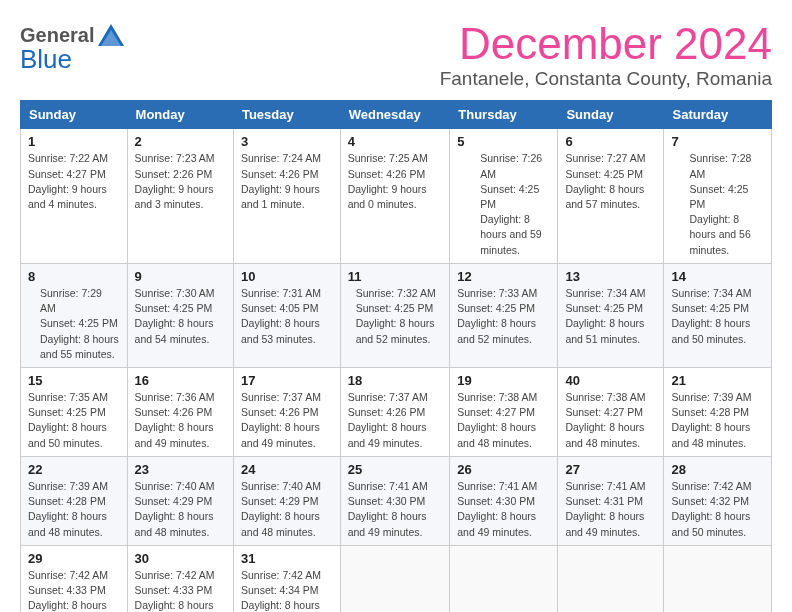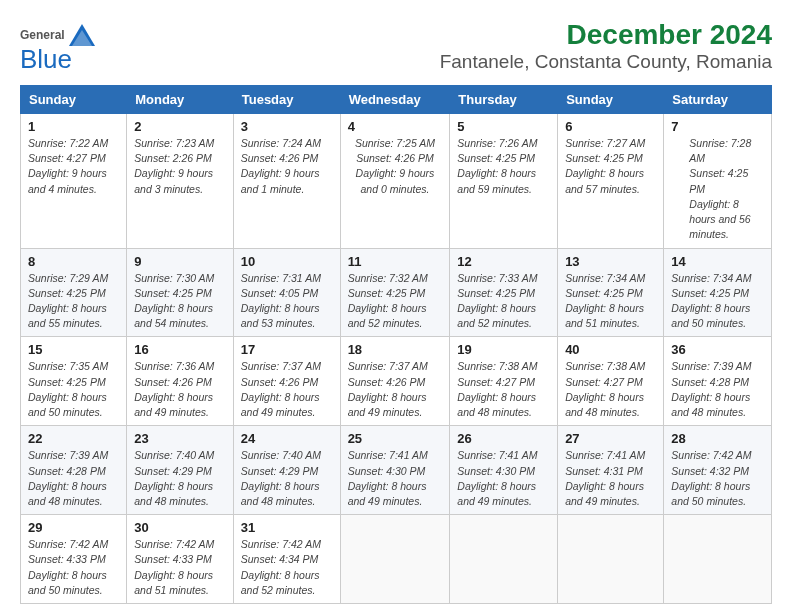--- a/index.html
+++ b/index.html
@@ -21,34 +21,34 @@
       flex-direction: column;
       align-items: flex-start;
     }
     .logo-text {
       display: flex;
       align-items: center;
       font-size: 22px;
       font-weight: bold;
       color: #333;
     }
-    .logo-general { color: #555; font-size: 12px; }
+    .logo-general { color: #555; font-size: 20px; }
     .logo-blue { color: #1a6abf; font-size: 26px; }
     .logo-icon {
       width: 30px;
       height: 30px;
       margin-left: 2px;
     }
     .title-section {
       text-align: right;
     }
     .month-title {
-      font-size: 28px;
-      font-weight: bold;
-      color: #15803d;
+      font-size: 44px;
+      font-weight: normal;
+      color: #ec4899;
       line-height: 1.1;
     }
     .location {
       font-size: 19px;
       color: #555;
     }
     .calendar {
       width: 100%;
       border-collapse: collapse;
       font-size: 11px;
@@ -77,21 +77,20 @@
       font-size: 13px;
       font-weight: bold;
       color: #222;
       display: block;
       margin-bottom: 2px;
     }
     .day-detail {
       color: #444;
       font-size: 10.5px;
       line-height: 1.45;
-      font-style: italic;
     }
     .empty-cell {
       background: #f9f9f9 !important;
     }
   </style>
 </head>
 <body>
 
 <div class="header">
   <div class="logo">
@@ -137,65 +136,65 @@
 Daylight: 9 hours and 3 minutes.</div>
         </td>
         <td>
           <span class="day-num">3</span>
           <div class="day-detail" style="white-space: pre-line;">Sunrise: 7:24 AM
 Sunset: 4:26 PM
 Daylight: 9 hours and 1 minute.</div>
         </td>
         <td>
           <span class="day-num">4</span>
-          <div class="day-detail" style="white-space: pre-line; text-align: center;">Sunrise: 7:25 AM
+          <div class="day-detail" style="white-space: pre-line;">Sunrise: 7:25 AM
 Sunset: 4:26 PM
 Daylight: 9 hours and 0 minutes.</div>
         </td>
         <td>
           <span class="day-num">5</span>
-          <div class="day-detail" style="white-space: pre-line;">Sunrise: 7:26 AM
+          <div class="day-detail" style="white-space: pre-line; margin-left: 23px;">Sunrise: 7:26 AM
 Sunset: 4:25 PM
 Daylight: 8 hours and 59 minutes.</div>
         </td>
         <td>
           <span class="day-num">6</span>
           <div class="day-detail" style="white-space: pre-line;">Sunrise: 7:27 AM
 Sunset: 4:25 PM
 Daylight: 8 hours and 57 minutes.</div>
         </td>
         <td>
           <span class="day-num">7</span>
           <div class="day-detail" style="white-space: pre-line; margin-left: 18px;">Sunrise: 7:28 AM
 Sunset: 4:25 PM
 Daylight: 8 hours and 56 minutes.</div>
         </td>
       </tr>
       <tr>
         <td>
           <span class="day-num">8</span>
-          <div class="day-detail" style="white-space: pre-line;">Sunrise: 7:29 AM
+          <div class="day-detail" style="white-space: pre-line; margin-left: 12px;">Sunrise: 7:29 AM
 Sunset: 4:25 PM
 Daylight: 8 hours and 55 minutes.</div>
         </td>
         <td>
           <span class="day-num">9</span>
           <div class="day-detail" style="white-space: pre-line;">Sunrise: 7:30 AM
 Sunset: 4:25 PM
 Daylight: 8 hours and 54 minutes.</div>
         </td>
         <td>
           <span class="day-num">10</span>
           <div class="day-detail" style="white-space: pre-line;">Sunrise: 7:31 AM
 Sunset: 4:05 PM
 Daylight: 8 hours and 53 minutes.</div>
         </td>
         <td>
           <span class="day-num">11</span>
-          <div class="day-detail" style="white-space: pre-line;">Sunrise: 7:32 AM
+          <div class="day-detail" style="white-space: pre-line; margin-left: 8px;">Sunrise: 7:32 AM
 Sunset: 4:25 PM
 Daylight: 8 hours and 52 minutes.</div>
         </td>
         <td>
           <span class="day-num">12</span>
           <div class="day-detail" style="white-space: pre-line;">Sunrise: 7:33 AM
 Sunset: 4:25 PM
 Daylight: 8 hours and 52 minutes.</div>
         </td>
         <td>
@@ -242,21 +241,21 @@
 Sunset: 4:27 PM
 Daylight: 8 hours and 48 minutes.</div>
         </td>
         <td>
           <span class="day-num">40</span>
           <div class="day-detail" style="white-space: pre-line;">Sunrise: 7:38 AM
 Sunset: 4:27 PM
 Daylight: 8 hours and 48 minutes.</div>
         </td>
         <td>
-          <span class="day-num">36</span>
+          <span class="day-num">21</span>
           <div class="day-detail" style="white-space: pre-line;">Sunrise: 7:39 AM
 Sunset: 4:28 PM
 Daylight: 8 hours and 48 minutes.</div>
         </td>
       </tr>
       <tr>
         <td>
           <span class="day-num">22</span>
           <div class="day-detail" style="white-space: pre-line;">Sunrise: 7:39 AM
 Sunset: 4:28 PM

